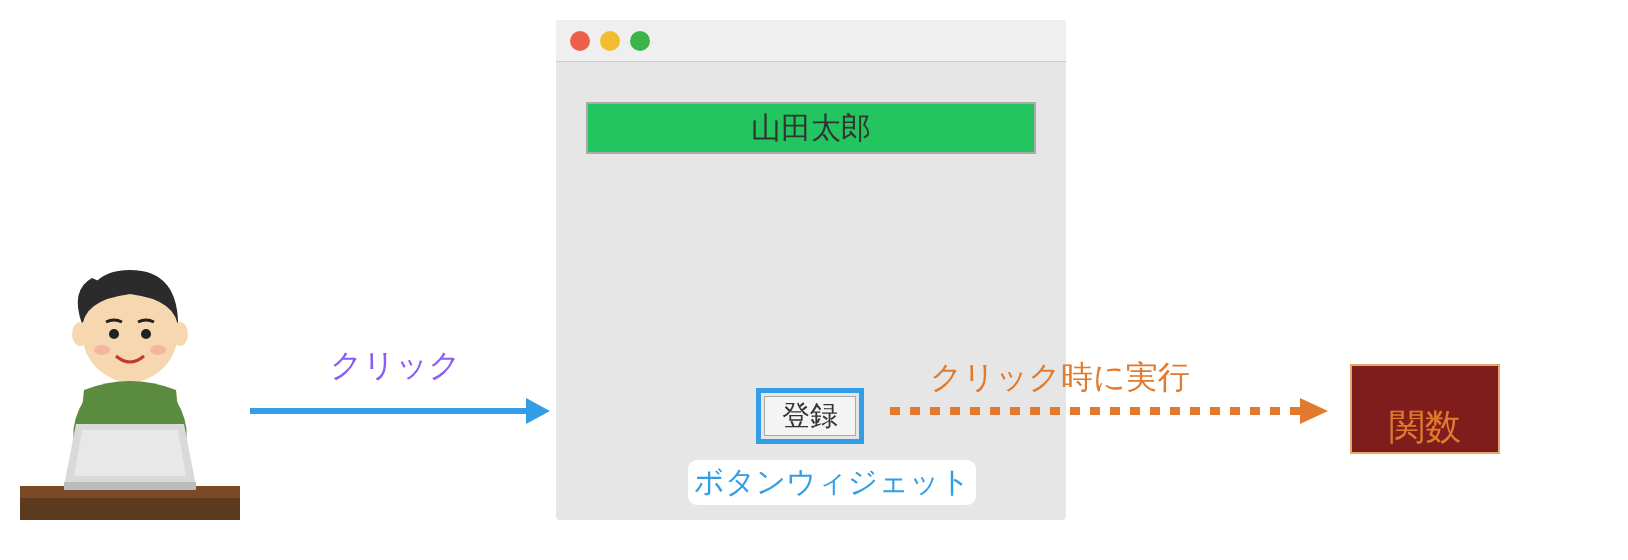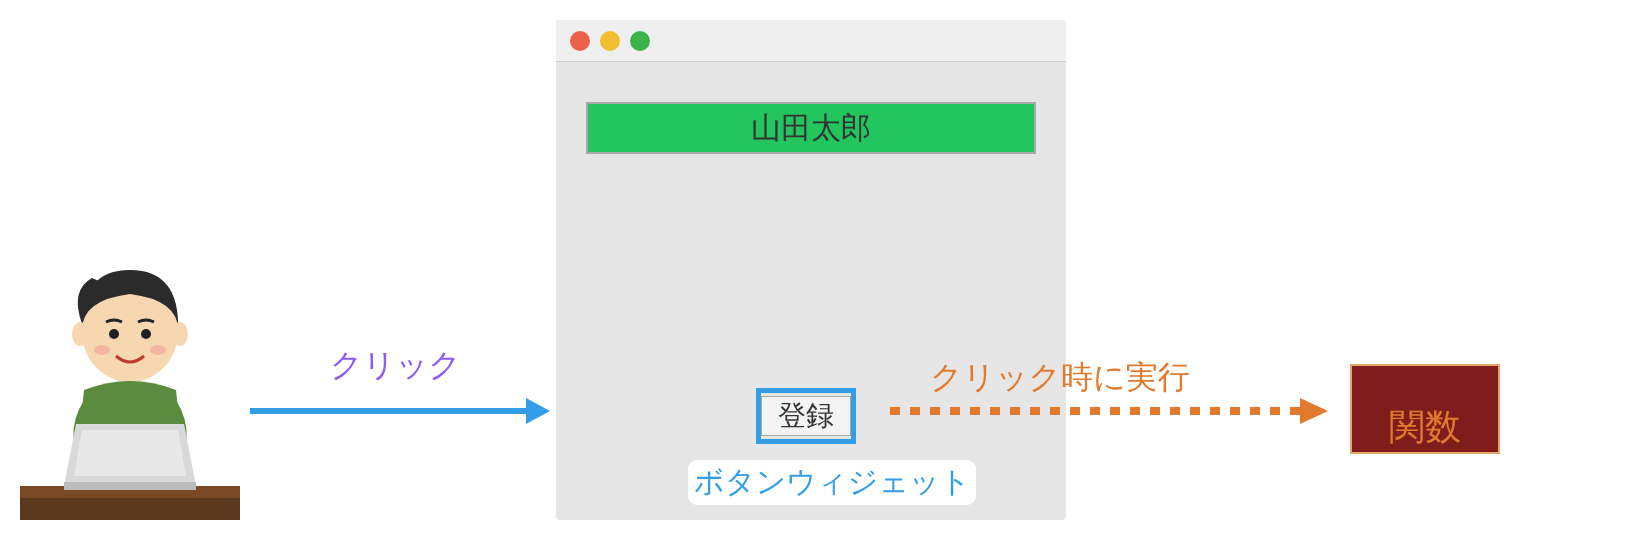--- a/index.html
+++ b/index.html
@@ -83,21 +83,21 @@
       font-size: 30px;
       font-family: "Menlo", "Courier New", monospace;
       text-align: center;
       color: #333;
     }
 
     .register-wrap {
       position: absolute;
       left: 200px;
       top: 368px;
-      width: 100px;
+      width: 108px;
       height: 56px;
       border: 5px solid #339de6;
       display: flex;
       align-items: center;
       justify-content: center;
       background: #e6e6e6;
     }
     .register-button {
       width: 92px;
       height: 40px;

